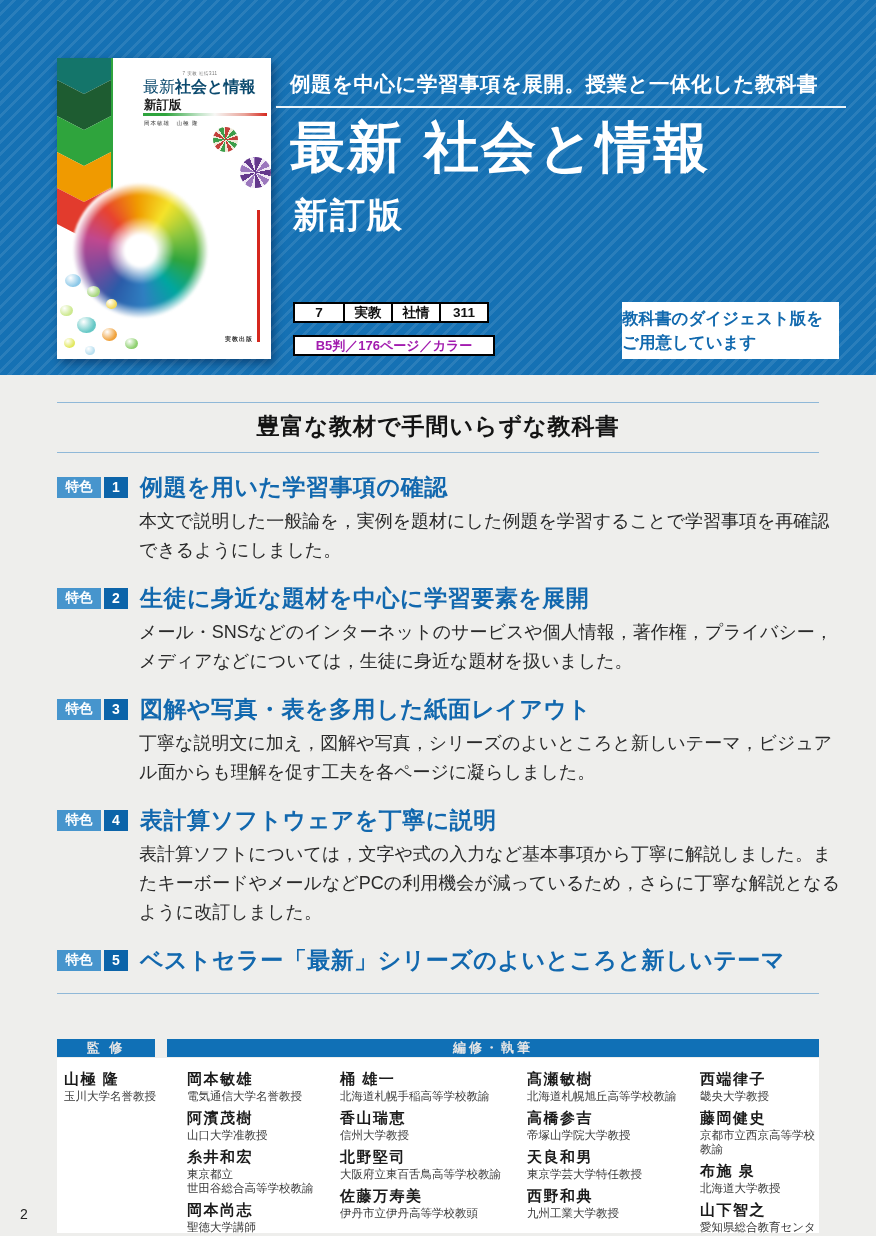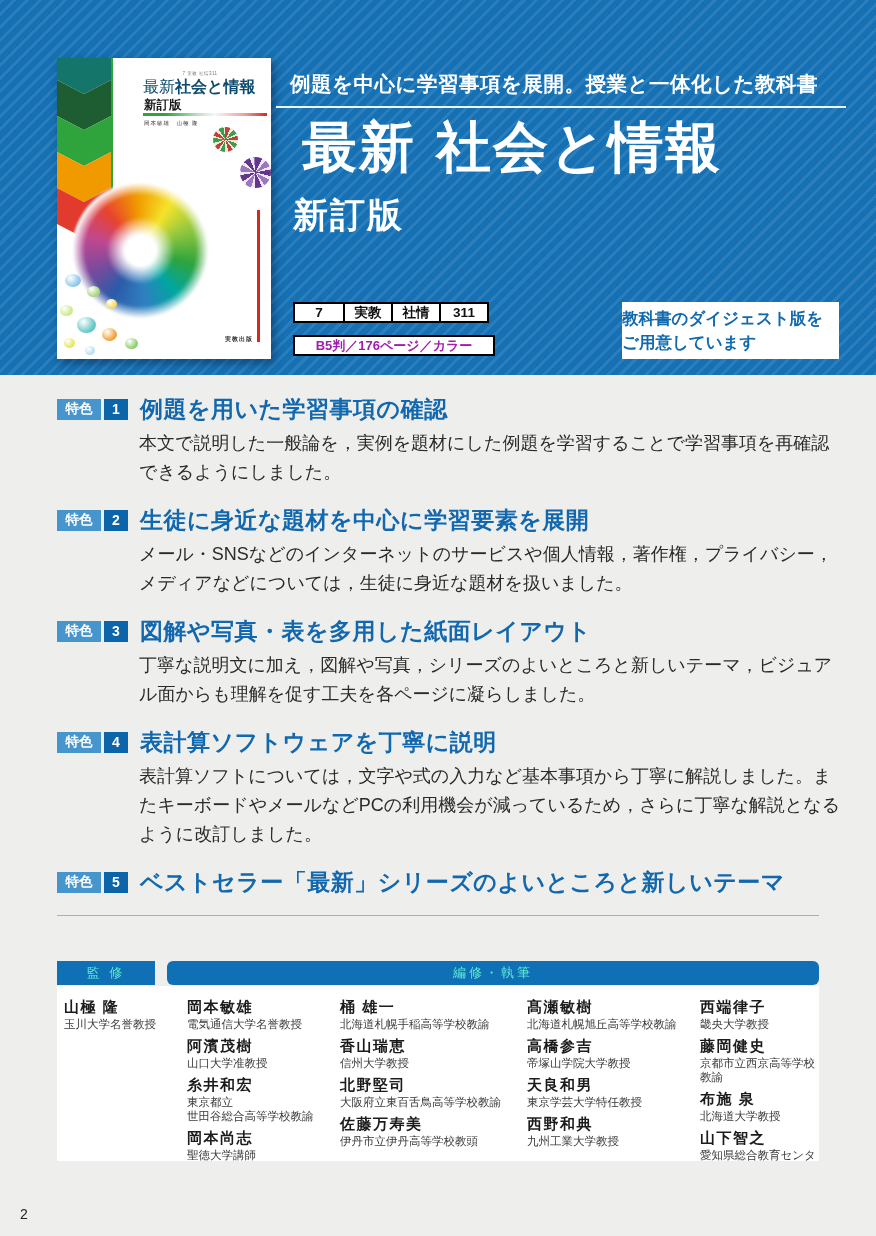--- a/index.html
+++ b/index.html
@@ -10,21 +10,21 @@
 
   
   .banner { position:relative; width:876px; height:375px;
             background-color:#1571b4;
             background-image:repeating-linear-gradient(135deg,
               rgba(255,255,255,0.09) 0 3px, rgba(255,255,255,0) 3px 9px); }
   .slogan { position:absolute; left:290px; top:70px; color:#fff;
             font-size:20.5px; font-weight:800; letter-spacing:0.5px; }
   .banner-rule { position:absolute; left:276px; top:106px; width:570px; height:2px;
                  background:rgba(255,255,255,0.92); }
-  .main-title { position:absolute; left:302px; top:120px; color:#fff;
+  .main-title { position:absolute; left:290px; top:120px; color:#fff;
                 font-size:55px; font-weight:900; letter-spacing:2px; line-height:1; }
   .main-title .prefix { margin-right:20px; }
   .edition-big { position:absolute; left:293px; top:192px; color:#fff;
                  font-size:35px; font-weight:900; letter-spacing:2px; }
 
   .code-table { position:absolute; left:293px; top:302px; display:flex;
                 background:#fff; border:2px solid #000; }
   .code-cell { width:48px; height:17px; line-height:17px; text-align:center;
                font-size:13.5px; font-weight:bold; color:#111;
                border-left:2px solid #000; }
@@ -95,25 +95,25 @@
                align-items:center; justify-content:center; }
   .feature-title { color:#1268ae; font-size:23px; font-weight:800;
                    margin-left:12px; letter-spacing:0.5px; white-space:nowrap; }
   .feature-body { margin:7px 0 0 82px; width:706px; font-size:18px;
                   line-height:29px; color:#2a2a2a; }
   .rule-bottom { margin:10px 57px 0; border-top:1.5px solid #8fb8d8; }
 
   
   .credits { margin:45px 57px 0; }
   .credit-bars { display:flex; }
-  .bar { height:24px; background:#1070b6; color:#5eead4; font-size:13px;
-         font-weight:normal; display:flex; align-items:center;
+  .bar { height:18px; background:#1070b6; color:#e5e5e5; font-size:13px;
+         font-weight:bold; display:flex; align-items:center;
          justify-content:center; letter-spacing:3px; }
   .bar-sup { width:98px; }
-  .bar-ed { flex:1; margin-left:12px;border-radius:6px; }
+  .bar-ed { flex:1; margin-left:12px; }
   .credit-panel { position:relative; height:175px; background:#fff;
                   margin-top:1px; overflow:hidden; }
   .ccol { position:absolute; top:12px; }
   .ccol-sup { left:7px; }  .ccol-1 { left:130px; } .ccol-2 { left:283px; }
   .ccol-3 { left:470px; }  .ccol-4 { left:643px; }
   .entry { margin-bottom:6px; }
   .nm { font-size:15px; font-weight:800; color:#1b1b1b; letter-spacing:1.5px;
         line-height:18px; white-space:nowrap; }
   .af { font-size:11.5px; color:#3a3a3a; line-height:14px; margin-top:1px;
         white-space:pre-line; }
@@ -169,20 +169,23 @@
       <div class="code-cell">311</div>
     </div>
     <div class="format-box">B5判／176ページ／カラー</div>
 
     <div class="digest-box">
       <span>教科書のダイジェスト版を</span>
       <span>ご用意しています</span>
     </div>
   </header>
 
+  <div class="sec-head">
+    <h2>豊富な教材で手間いらずな教科書</h2>
+  </div>
 
   <div class="features">
 
     <div class="feature">
       <div class="feature-head">
         <span class="badge-label">特色</span>
         <span class="badge-num">1</span>
         <span class="feature-title">例題を用いた学習事項の確認</span>
       </div>
       <p class="feature-body">本文で説明した一般論を，実例を題材にした例題を学習することで学習事項を再確認できるようにしました。</p>

